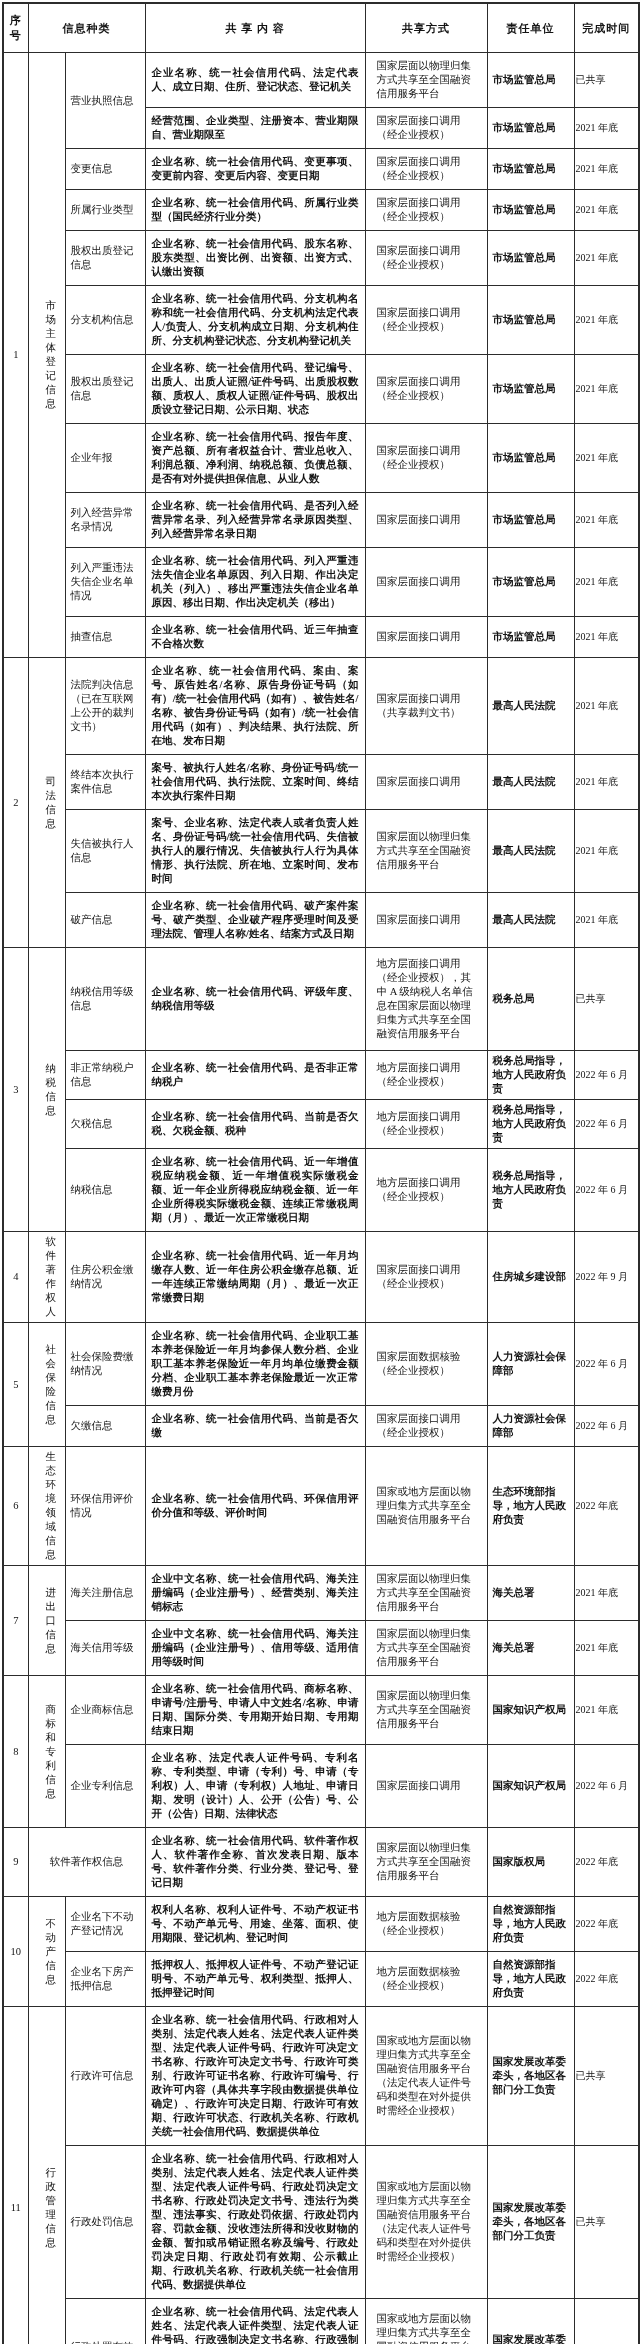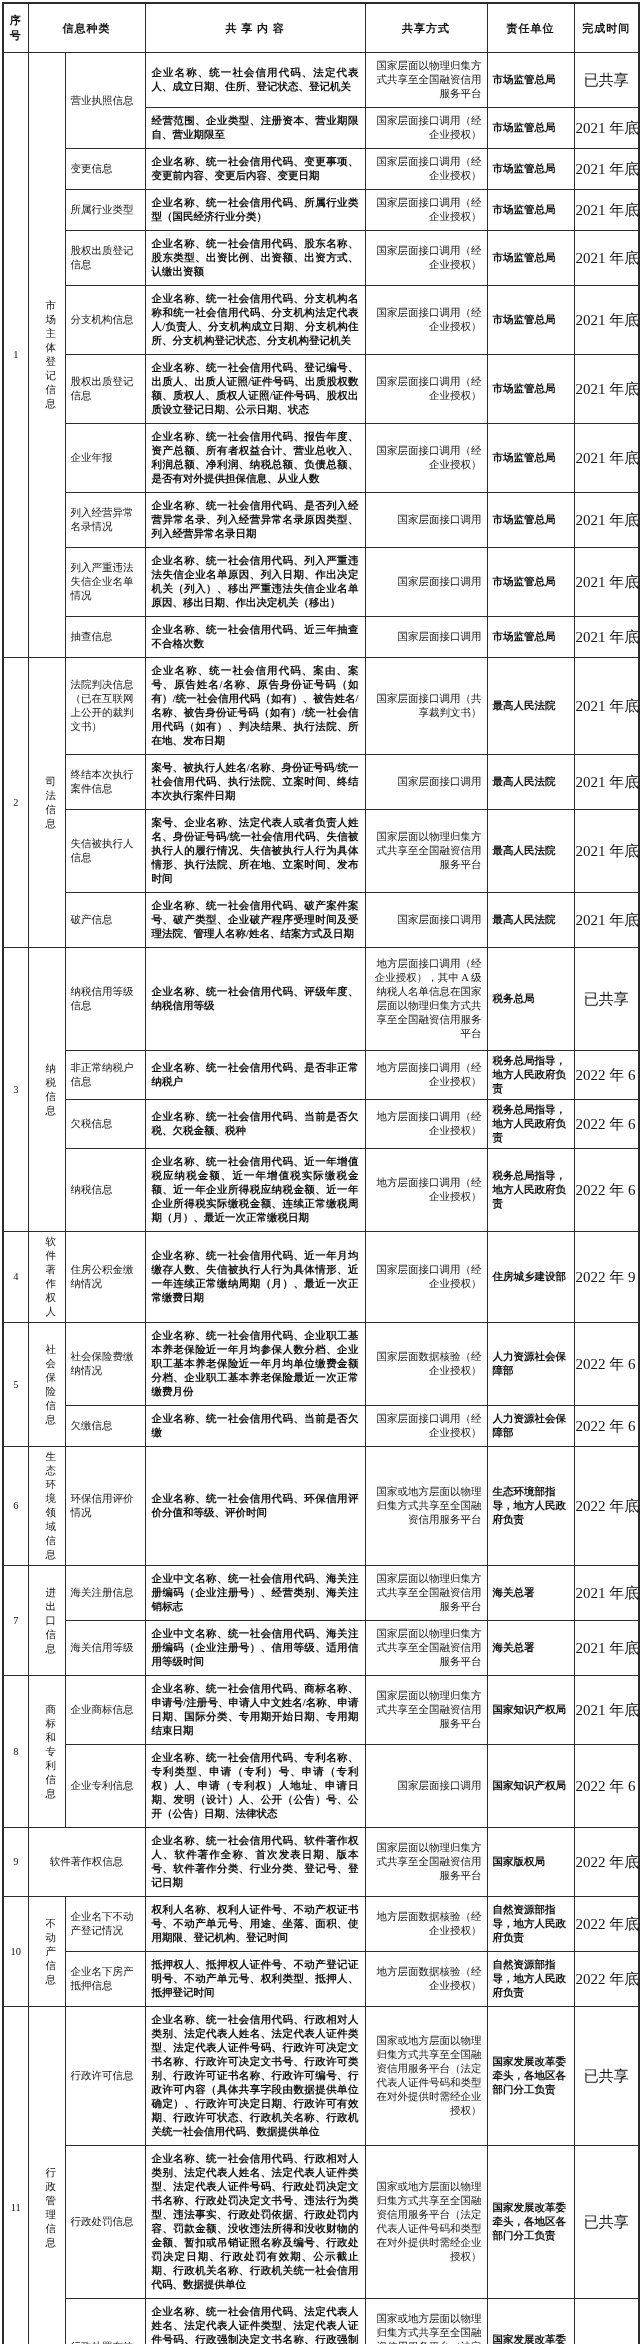--- a/index.html
+++ b/index.html
@@ -30,23 +30,23 @@
     text-align:center;
     padding:9px 1px;
     letter-spacing:1px;
   }
   td { font-size:10.5px; line-height:14px; }
   .c-num  { text-align:center; padding:2px 1px; }
   .c-group{ text-align:center; padding:3px 17px; }
   .c-group-h { text-align:center; padding:3px 4px;font-family:Liberation Mono, monospace; }
   .c-type { text-align:left; padding:5px 5px; }
   .c-content { text-align:justify; padding:6px 6px;font-weight:bold; }
-  .c-method  { text-align:right; padding:6px 5px; }
+  .c-method  { text-align:left; padding:6px 11px; }
   .c-unit    { text-align:left; padding:3px 5px;font-weight:bold; }
-  .c-time    { text-align:center; padding:4px 1px; font-size:15px; white-space:nowrap; }
+  .c-time    { padding:4px 1px; font-size:10px; white-space:nowrap; }
   .tall td { padding-top:9px; padding-bottom:9px; }
 </style>
 </head>
 <body>
 
 <div class="page">
   <table class="doc">
     <colgroup>
       <col style="width:25px">
         <col style="width:37px">
@@ -202,21 +202,21 @@
           <td class="c-type">纳税信息</td>
           <td class="c-content">企业名称、统一社会信用代码、近一年增值税应纳税金额、近一年增值税实际缴税金额、近一年企业所得税应纳税金额、近一年企业所得税实际缴税金额、连续正常缴税周期（月）、最近一次正常缴税日期</td>
           <td class="c-method">地方层面接口调用（经企业授权）</td>
           <td class="c-unit">税务总局指导，地方人民政府负责</td>
           <td class="c-time">2022 年 6 月</td>
         </tr>
         <tr>
           <td class="c-num">4</td>
           <td class="c-group">软件著作权人</td>
           <td class="c-type">住房公积金缴纳情况</td>
-          <td class="c-content">企业名称、统一社会信用代码、近一年月均缴存人数、失信被执行人行为具体情形、近一年连续正常缴纳周期（月）、最近一次正常缴费日期</td>
+          <td class="c-content">企业名称、统一社会信用代码、近一年月均缴存人数、近一年住房公积金缴存总额、近一年连续正常缴纳周期（月）、最近一次正常缴费日期</td>
           <td class="c-method">国家层面接口调用（经企业授权）</td>
           <td class="c-unit">住房城乡建设部</td>
           <td class="c-time">2022 年 9 月</td>
         </tr>
         <tr>
           <td class="c-num" rowspan="2">5</td>
           <td class="c-group" rowspan="2">社会保险信息</td>
           <td class="c-type">社会保险费缴纳情况</td>
           <td class="c-content">企业名称、统一社会信用代码、企业职工基本养老保险近一年月均参保人数分档、企业职工基本养老保险近一年月均单位缴费金额分档、企业职工基本养老保险最近一次正常缴费月份</td>
           <td class="c-method">国家层面数据核验（经企业授权）</td>
@@ -259,21 +259,21 @@
           <td class="c-num" rowspan="2">8</td>
           <td class="c-group" rowspan="2">商标和专利信息</td>
           <td class="c-type">企业商标信息</td>
           <td class="c-content">企业名称、统一社会信用代码、商标名称、申请号/注册号、申请人中文姓名/名称、申请日期、国际分类、专用期开始日期、专用期结束日期</td>
           <td class="c-method">国家层面以物理归集方式共享至全国融资信用服务平台</td>
           <td class="c-unit">国家知识产权局</td>
           <td class="c-time">2021 年底</td>
         </tr>
         <tr>
           <td class="c-type">企业专利信息</td>
-          <td class="c-content">企业名称、统一社会信用代码、专利名称、专利类型、申请（专利）号、申请（专利权）人、申请（专利权）人地址、申请日期、发明（设计）人、公开（公告）号、公开（公告）日期、法律状态</td>
+          <td class="c-content">企业名称、法定代表人证件号码、专利名称、专利类型、申请（专利）号、申请（专利权）人、申请（专利权）人地址、申请日期、发明（设计）人、公开（公告）号、公开（公告）日期、法律状态</td>
           <td class="c-method">国家层面接口调用</td>
           <td class="c-unit">国家知识产权局</td>
           <td class="c-time">2022 年 6 月</td>
         </tr>
         <tr>
           <td class="c-num">9</td>
           <td class="c-group-h" colspan="2">软件著作权信息</td>
           <td class="c-content">企业名称、统一社会信用代码、软件著作权人、软件著作全称、首次发表日期、版本号、软件著作分类、行业分类、登记号、登记日期</td>
           <td class="c-method">国家层面以物理归集方式共享至全国融资信用服务平台</td>
           <td class="c-unit">国家版权局</td>

